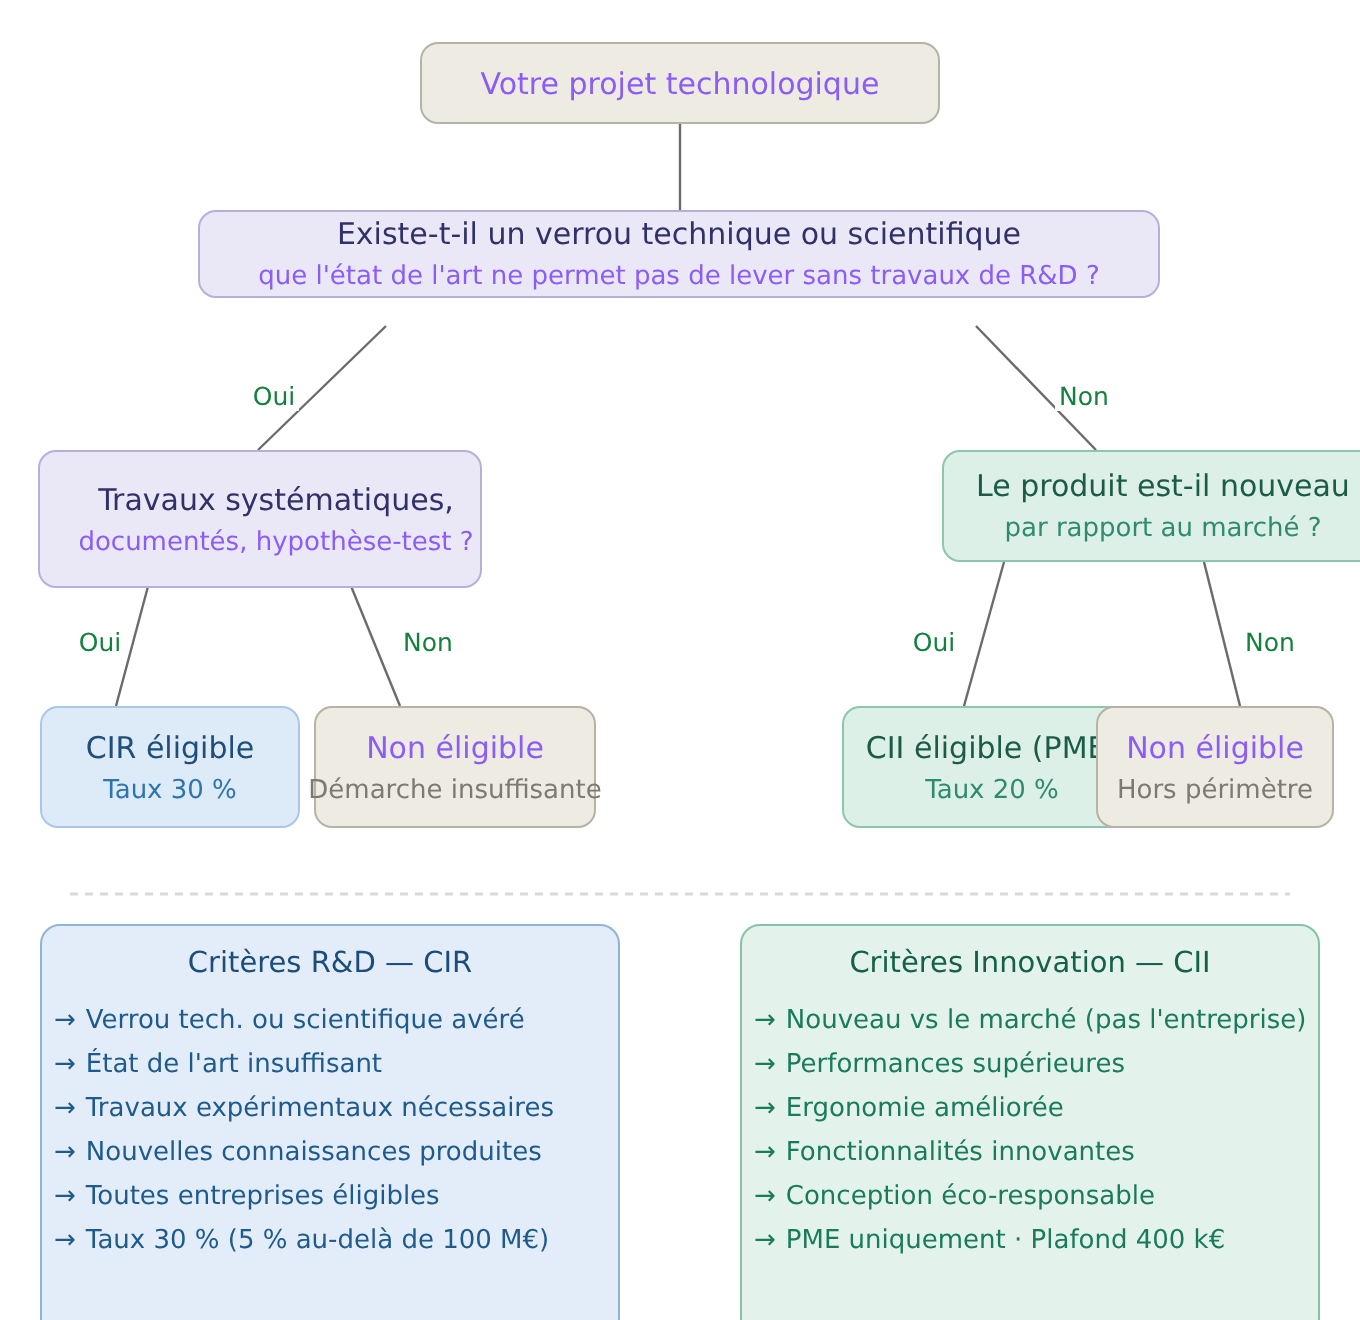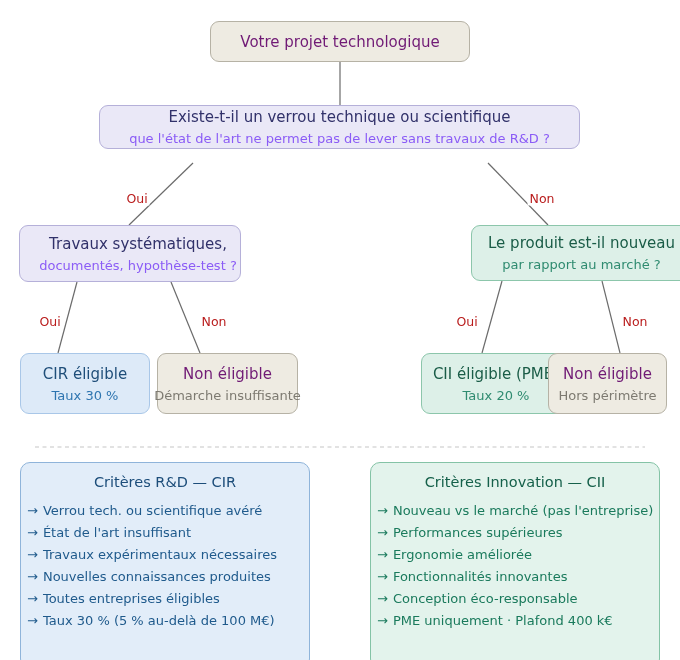--- a/index.html
+++ b/index.html
@@ -14,41 +14,41 @@
     position: absolute; box-sizing: border-box;
     display: flex; flex-direction: column; align-items: center; justify-content: center;
     gap: 5px; text-align: center; border-radius: 9px; border: 1px solid transparent;
     white-space: nowrap;
   }
   .node .t { font-size: 15px; line-height: 18px; }
   .node .s { font-size: 13px; line-height: 15px; }
 
   
   .beige  { background: #eeebe2; border-color: #b6b2a5; }
-  .beige .t { color: #701a75; } .beige .s { color: #7d7a71; }
+  .beige .t { color: #8b5cf6; } .beige .s { color: #7d7a71; }
   .lav    { background: #eae8f7; border-color: #b5b0d9; }
   .lav .t { color: #31316a; } .lav .s { color: #8b5cf6; }
   .grn    { background: #ddf0e8; border-color: #8cc6ab; margin-left: 33px; }
   .grn .t { color: #1a5c47; } .grn .s { color: #2f8b70; }
   .blu    { background: #ddeaf8; border-color: #a9c7e8; }
   .blu .t { color: #1f4e79; } .blu .s { color: #2e75b0; }
 
   
   .n-root    { left: 210px; top: 21px;  width: 260px; height: 41px; }
   .n-verrou  { left: 99px;  top: 105px; width: 481px; height: 44px; }
-  .n-travaux { left: 19px;  top: 225px; width: 222px; height: 57px; padding-left: 16px; }
+  .n-travaux { left: 19px;  top: 225px; width: 222px; height: 69px; padding-left: 16px; }
   .n-produit { left: 438px; top: 225px; width: 221px; height: 56px; }
   .n-cir     { left: 20px;  top: 353px; width: 130px; height: 61px; }
   .n-non1    { left: 157px; top: 353px; width: 141px; height: 61px; }
   .n-cii     { left: 388px; top: 353px; width: 150px; height: 61px; }
   .n-non2    { left: 548px; top: 353px; width: 119px; height: 61px; }
 
   .edge-label {
     position: absolute; transform: translate(-50%, -50%);
-    font-size: 12.5px; color: #b91c1c; background: #ffffff; padding: 0 2px;
+    font-size: 12.5px; color: #15803d; background: #ffffff; padding: 0 2px;
   }
   .el-q1-oui { left: 137px; top: 198px; }
   .el-q1-non { left: 542px; top: 198px; }
   .el-q2-oui { left: 50px;  top: 321px; }
   .el-q2-non { left: 214px; top: 321px; }
   .el-q3-oui { left: 467px; top: 321px; }
   .el-q3-non { left: 635px; top: 321px; }
 
   .panel {
     position: absolute; top: 462px; width: 290px; height: 207px;

